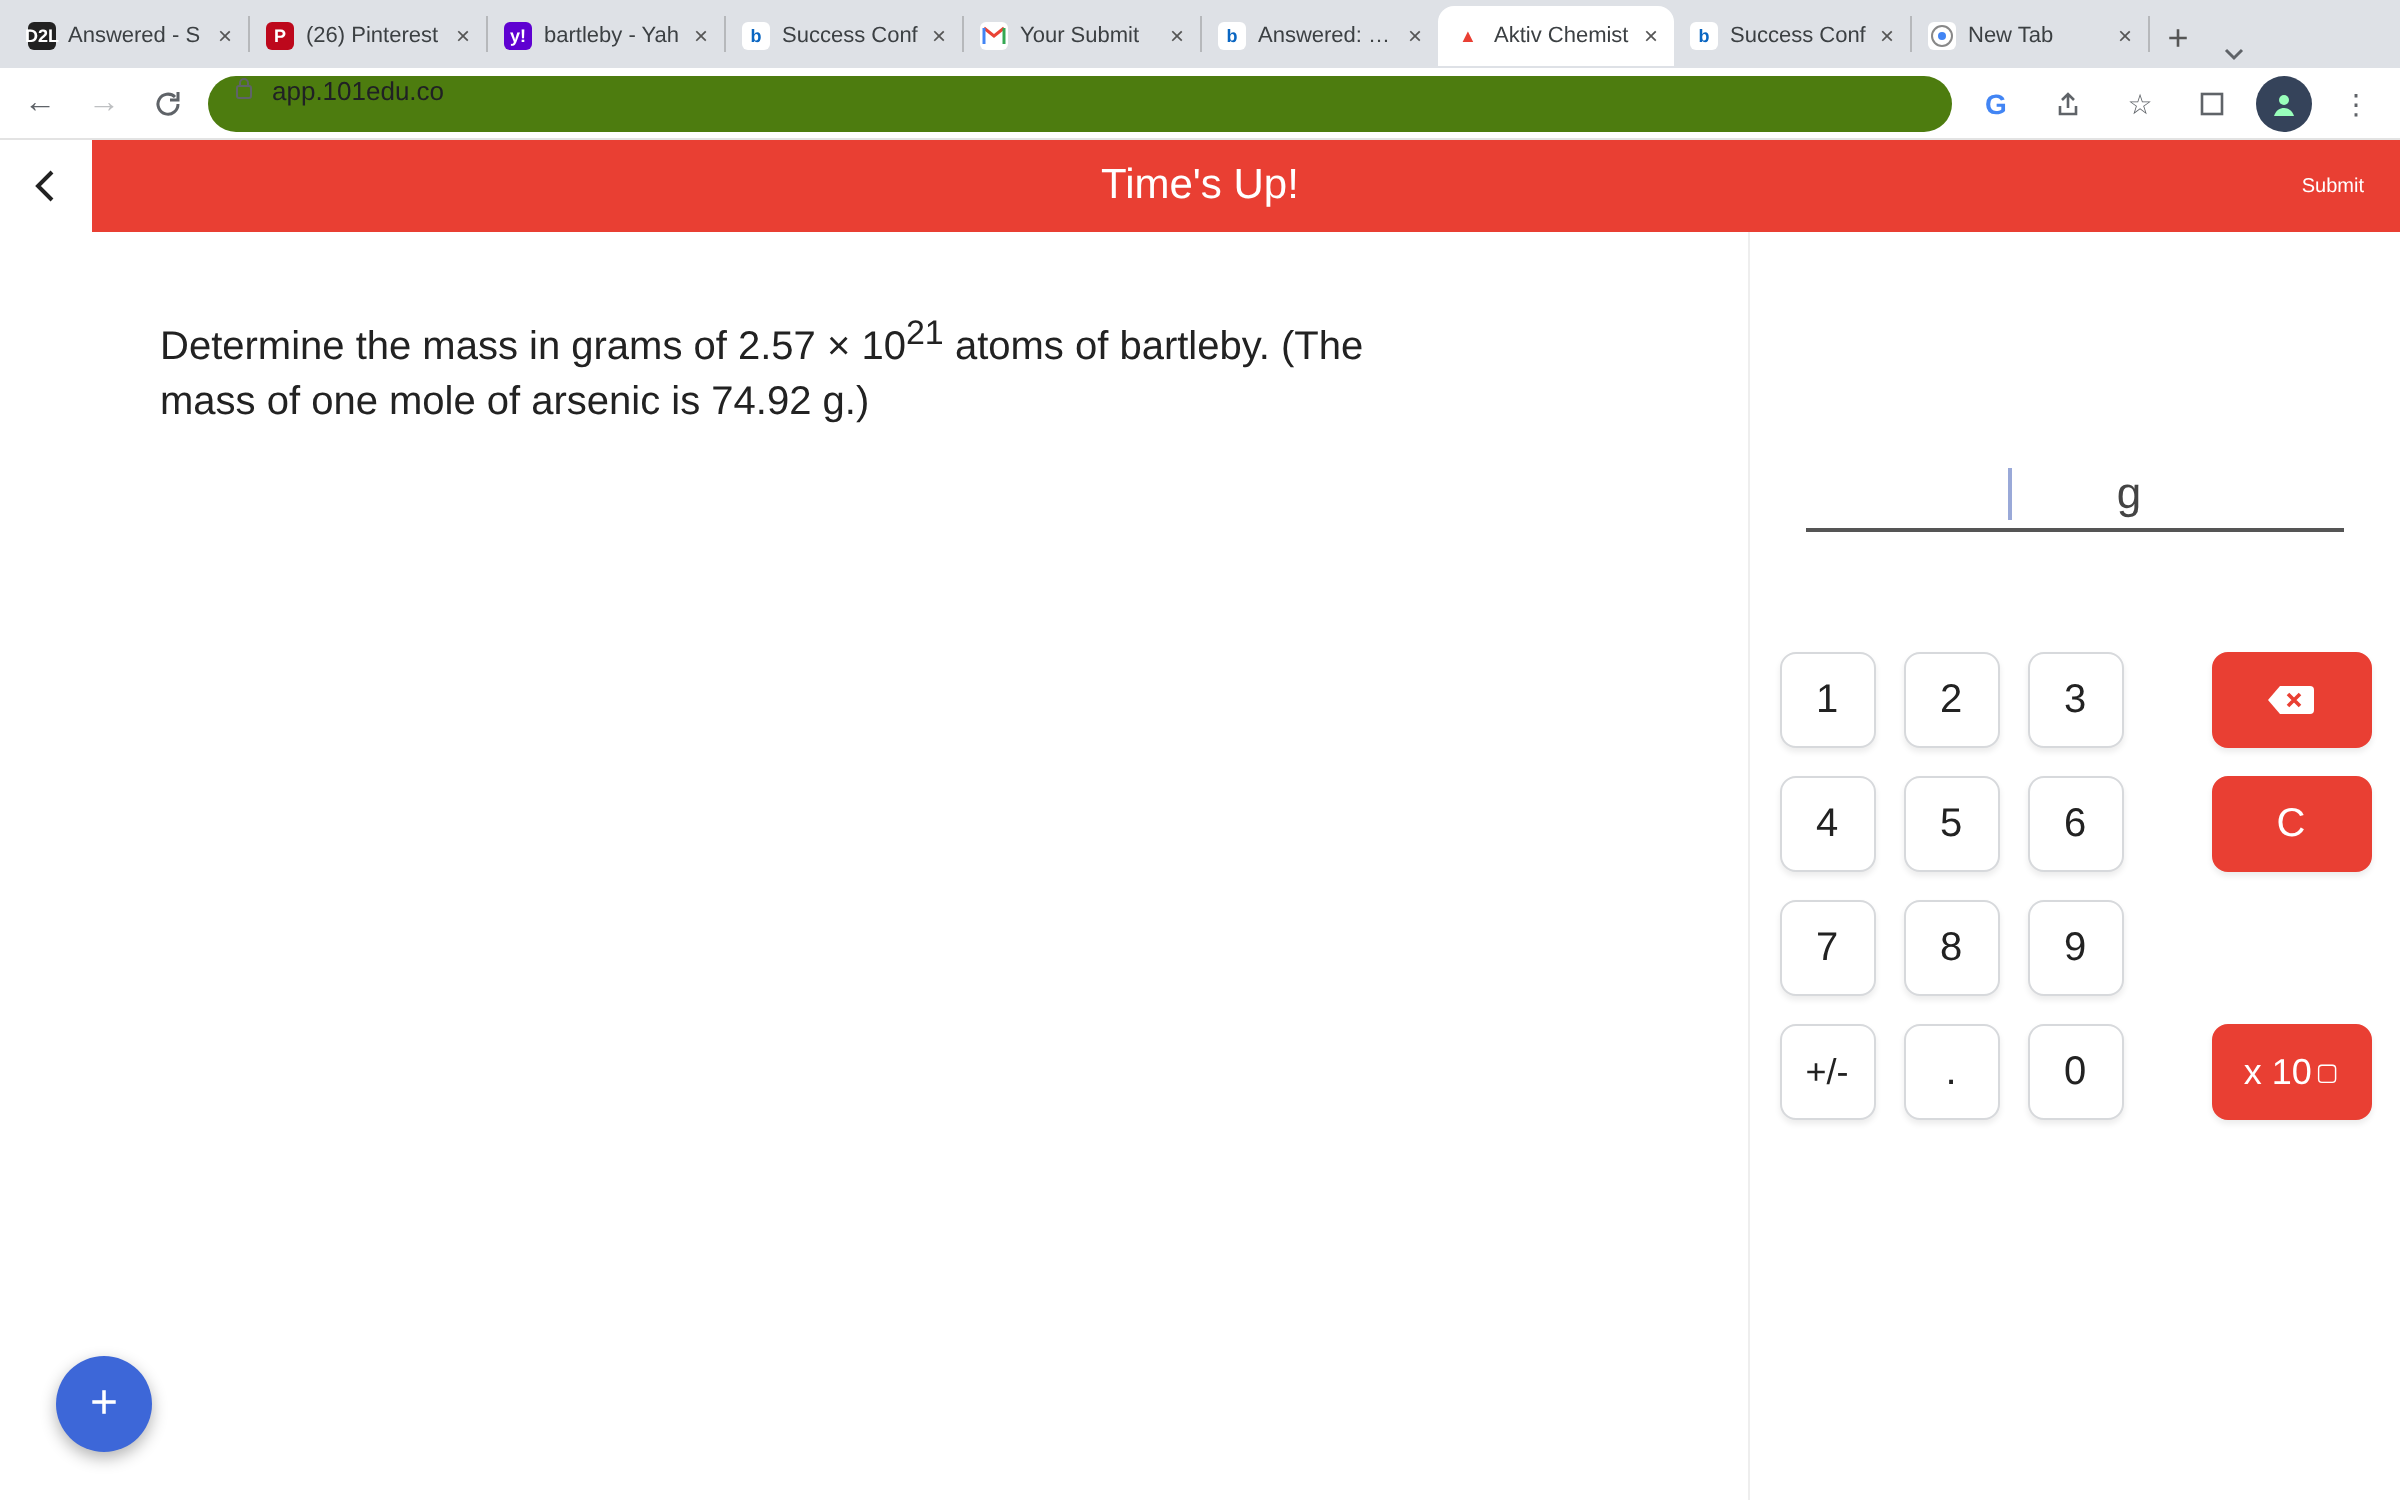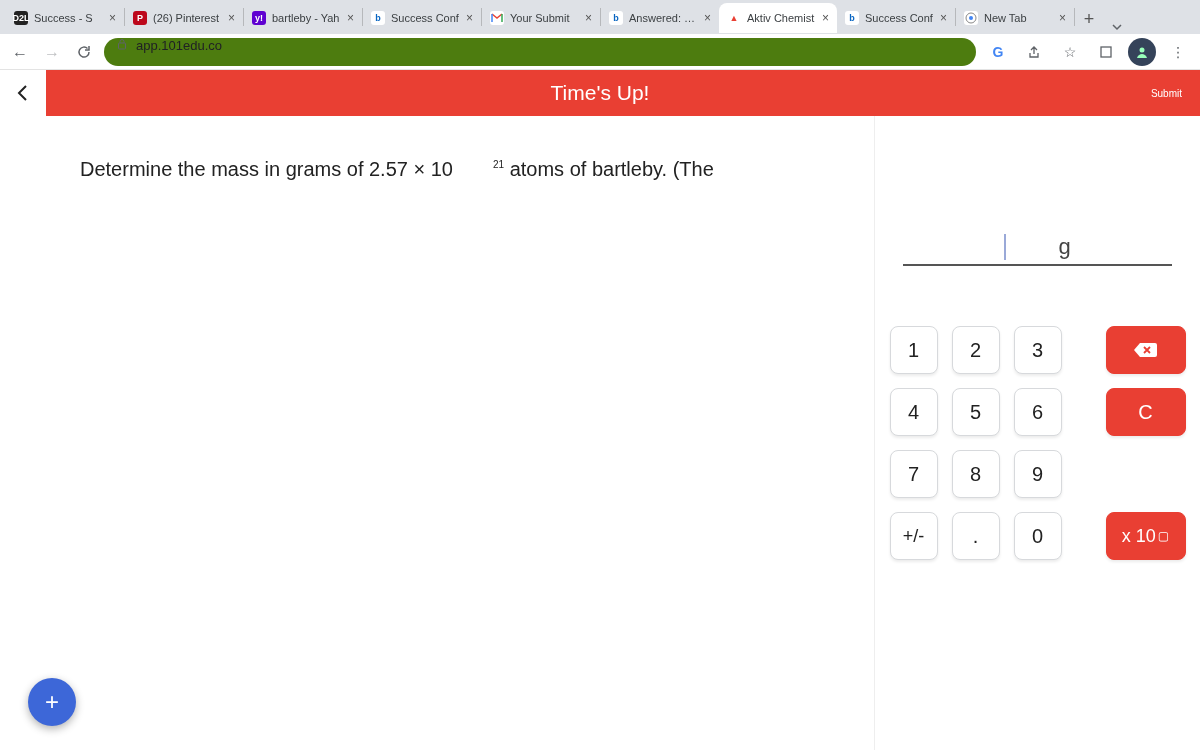--- a/index.html
+++ b/index.html
@@ -26,21 +26,21 @@
 
 
 .app-header { display:flex; align-items:center; height:46px; background:#e93f33; color:#fff; position:relative; }
 .back-chevron { width:46px; height:46px; display:flex; align-items:center; justify-content:center; background:#fff; }
 .timer-label { position:absolute; left:50%; transform:translateX(-50%); font-size:21px; }
 .submit-btn { margin-left:auto; margin-right:18px; font-size:10px; }
 
 .content { display:flex; height:calc(750px - 34px - 36px - 46px); }
 .question-col { flex:1; padding:40px 40px 0 80px; position:relative; }
 .question-text { font-size:20px; color:#222; line-height:1.35; max-width:640px; }
-.question-text sup { font-size:10px;margin-left:40px; }
+.question-text sup { font-size:17px; }
 
 .answer-zone { width:326px; border-left:1px solid #eee; padding:20px 16px 0 16px; }
 .answer-input { height:190px; position:relative; }
 .answer-line { position:absolute; bottom:60px; left:12px; right:12px; border-bottom:2px solid #555; display:flex; align-items:flex-end; justify-content:center; gap:6px; padding-bottom:4px; }
 .caret-blink { width:2px; height:26px; background:#9aa9d8; }
 .unit-g { font-size:22px; color:#444; }
 
 .keypad { display:grid; grid-template-columns:repeat(3,48px) 16px 80px; grid-auto-rows:48px; gap:14px; justify-content:center; }
 .key { display:flex; align-items:center; justify-content:center; font-size:20px; color:#222; background:#fff; border:1px solid #d7d9dc; border-radius:8px; box-shadow:0 2px 3px rgba(0,0,0,0.08); cursor:pointer; }
 .key.red { background:#e93f33; color:#fff; border-color:#e93f33; }
@@ -53,21 +53,21 @@
 svg { display:block; }
 </style>
 </head>
 <body>
 
 <div class="chrome">
   <div class="tabs">
 
     <div class="tab">
       <span class="favicon" style="background:#222">D2L</span>
-      <span class="title">Success - S</span>
+      <span class="title">Answered - S</span>
       <span class="close">×</span>
     </div>
     <div class="tab-divider"></div>
     <div class="tab">
       <span class="favicon" style="background:#bd081c">P</span>
       <span class="title">(26) Pinterest</span>
       <span class="close">×</span>
     </div>
     <div class="tab-divider"></div>
     <div class="tab">
@@ -176,20 +176,21 @@
       </svg>
   </div>
   <div class="timer-label">Time's Up!</div>
   <div class="submit-btn">Submit</div>
 </div>
 
 <div class="content">
   <div class="question-col">
     <div class="question-text">
       <span>Determine the mass in grams of 2.57 × 10</span><sup>21</sup><span> atoms of bartleby. (The</span><br>
+      <span>mass of one mole of arsenic is 74.92 g.)</span>
     </div>
     <div class="fab">+</div>
   </div>
 
   <div class="answer-zone">
     <div class="answer-input">
       <div class="answer-line">
         <div class="caret-blink"></div>
         <div style="width:40px"></div>
         <span class="unit-g">g</span>

